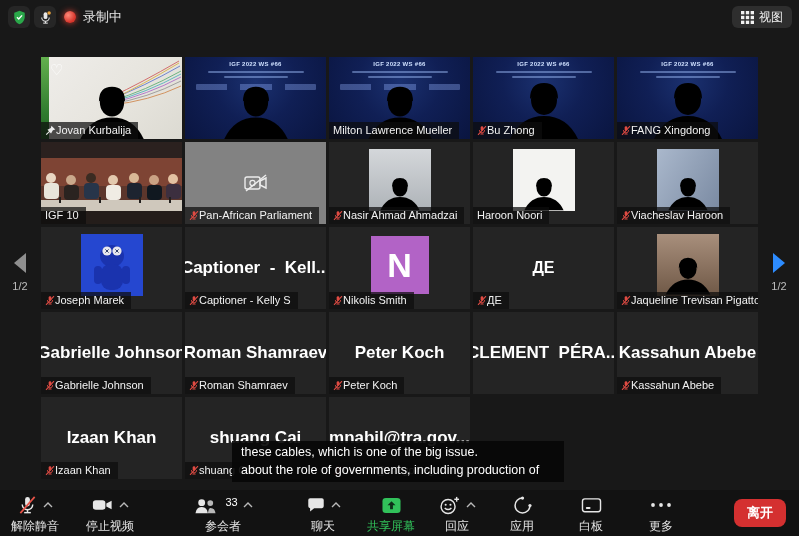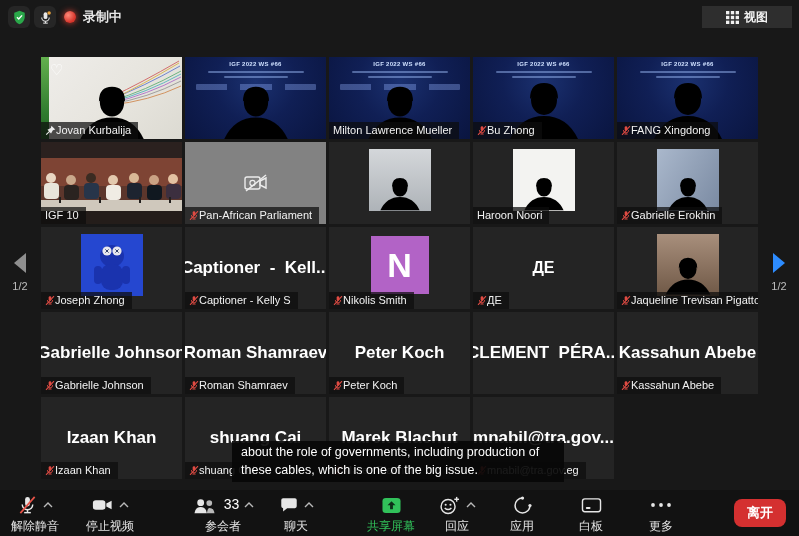--- a/index.html
+++ b/index.html
@@ -2,28 +2,28 @@
 <html><head>
 <meta charset="utf-8">
 <style>
   html,body{margin:0;padding:0;}
   body{width:799px;height:536px;background:#181818;overflow:hidden;position:relative;
        font-family:"Liberation Sans","DejaVu Sans",sans-serif;color:#fff;}
   svg{display:block;}
   .defs{position:absolute;width:0;height:0;overflow:hidden;}
 
   
-  .topbar{position:absolute;top:0;left:0;right:0;height:34px;font-weight:bold;}
+  .topbar{position:absolute;top:0;left:0;right:0;height:34px;}
   .chip{position:absolute;background:#262626;border-radius:6px;display:flex;align-items:center;justify-content:center;}
   .chip.shield{left:8px;top:6px;width:22px;height:22px;}
   .chip.mic{left:34px;top:6px;width:22px;height:22px;}
   .recwrap{position:absolute;left:64px;top:6px;height:22px;display:flex;align-items:center;gap:7px;}
   .recdot{width:12px;height:12px;border-radius:50%;background:radial-gradient(circle at 35% 35%,#ff8a7a,#d8352b 65%);box-shadow:0 0 6px rgba(232,66,52,.9);}
   .reclabel{font-size:13px;color:#e8e8e8;}
-  .viewbtn{position:absolute;right:7px;top:6px;height:22px;background:#2e2e2e;border-radius:0;display:flex;align-items:center;gap:5px;padding:0 24px;font-size:12px;color:#f0f0f0;}
+  .viewbtn{position:absolute;right:7px;top:6px;height:22px;background:#2e2e2e;border-radius:6px;display:flex;align-items:center;gap:5px;padding:0 9px;font-size:12px;color:#f0f0f0;}
 
   
   .grid{position:absolute;left:41px;top:57px;width:717px;height:421px;display:grid;
         grid-template-columns:repeat(5,141px);grid-auto-rows:82px;gap:3px;}
   .tile{position:relative;background:#242424;overflow:hidden;}
   .tile.active{box-shadow:inset 0 0 0 2px var(--active-border,#dce25f);}
   .vid{position:absolute;inset:0;}
   .plate{position:absolute;left:0;bottom:0;max-width:100%;display:flex;align-items:center;gap:0;
          background:rgba(12,12,12,.72);padding:2px 7px 3px 4px;font-size:11px;color:#f2f2f2;white-space:nowrap;overflow:hidden;z-index:5;}
   .bigname{position:absolute;inset:0;display:flex;align-items:center;justify-content:center;
@@ -63,21 +63,21 @@
   .pag .lbl{margin-top:6px;font-size:11px;color:#bdbdbd;}
   .pag svg{margin:0 auto;}
   .pag.left{left:0;top:252px;color:#8f8f8f;}
   .pag.right{right:0;top:252px;}
 
   
   .toolbar{position:absolute;left:0;bottom:0;width:799px;height:46px;background:#121212;z-index:60;}
   .titem{position:absolute;top:4px;width:70px;display:flex;flex-direction:column;align-items:center;cursor:pointer;}
   .ticon{height:22px;display:flex;align-items:center;gap:5px;}
   .tlabel{margin-top:2px;font-size:12px;color:#e3e3e3;white-space:nowrap;}
-  .badge{font-size:14px;color:#fff;margin-left:2px;align-self:flex-start;margin-top:2px;}
+  .badge{font-size:11px;color:#fff;margin-left:2px;align-self:flex-start;margin-top:2px;}
   .leave{position:absolute;right:13px;top:9px;height:28px;padding:0 13px;border:none;border-radius:8px;
          color:#fff;font-size:13px;font-weight:bold;font-family:inherit;cursor:pointer;}
 </style>
 </head>
 <body>
 
 <svg class="defs" aria-hidden="true">
   <symbol id="person" viewBox="0 0 100 60">
     <path class="p-body" d="M16 60 Q27 37 50 37 Q73 37 84 60 Z"></path>
     <ellipse class="p-head" cx="50" cy="21" rx="13" ry="15"></ellipse>
@@ -275,20 +275,26 @@
       <span>Pan-African Parliament</span>
     </div>
   </div>
 
   <div class="tile">
     <div class="photosq" style="background:linear-gradient(#d4d7da,#aeb3b8)">
       <svg class="sil" viewBox="0 0 100 60" style="--skin:#d7a87f;--shirt:#262f3d;--hair:#14100c">
           <use href="#person"></use>
         </svg>
     </div>
+    <div class="plate">
+      <svg width="10" height="11" viewBox="0 0 12 12">
+          <use href="#micoff"></use>
+        </svg>
+      <span>Nasir Ahmad Ahmadzai</span>
+    </div>
   </div>
 
   <div class="tile">
     <div class="photosq" style="background:#f3f3f1">
       <svg class="sil" viewBox="0 0 100 60" style="--skin:#d9b08a;--shirt:#0f1114;--hair:#0c0a08">
           <use href="#person"></use>
         </svg>
     </div>
     <div class="plate">
       <span>Haroon Noori</span>
@@ -298,21 +304,21 @@
   <div class="tile">
     <div class="photosq" style="background:linear-gradient(120deg,#aab8cc,#7a8aa2)">
       <svg class="sil" viewBox="0 0 100 60" style="--skin:#e2b397;--shirt:#2e3646;--hair:#cdbb96">
           <use href="#person"></use>
         </svg>
     </div>
     <div class="plate">
       <svg width="10" height="11" viewBox="0 0 12 12">
           <use href="#micoff"></use>
         </svg>
-      <span>Gabrielle Erokhin</span>
+      <span>Viacheslav Haroon</span>
     </div>
   </div>
 
   <div class="tile">
     <div class="photosq" style="background:#2547d0">
       <svg width="62" height="62" viewBox="0 0 62 62">
         <g fill="#1a33ae">
           <ellipse cx="31" cy="22" rx="12" ry="11"></ellipse>
           <rect x="20" y="30" width="22" height="26" rx="9"></rect>
           <rect x="13" y="32" width="8" height="18" rx="4"></rect>
@@ -321,21 +327,21 @@
         <circle cx="26" cy="17" r="4.6" fill="#e8e8ee"></circle>
         <circle cx="36" cy="17" r="4.6" fill="#e8e8ee"></circle>
         <path d="M24.4 15.4 l3.2 3.2 M27.6 15.4 l-3.2 3.2" stroke="#30406a" stroke-width="1"></path>
         <path d="M34.4 15.4 l3.2 3.2 M37.6 15.4 l-3.2 3.2" stroke="#30406a" stroke-width="1"></path>
       </svg>
     </div>
     <div class="plate">
       <svg width="10" height="11" viewBox="0 0 12 12">
           <use href="#micoff"></use>
         </svg>
-      <span>Joseph Zhong</span>
+      <span>Joseph Marek</span>
     </div>
   </div>
 
   <div class="tile">
     <div class="bigname">Captioner  -  Kell...</div>
     <div class="plate">
       <svg width="10" height="11" viewBox="0 0 12 12">
           <use href="#micoff"></use>
         </svg>
       <span>Captioner - Kelly S</span>
@@ -435,29 +441,20 @@
   <div class="tile">
     <div class="bigname">shuang Cai</div>
     <div class="plate">
       <svg width="10" height="11" viewBox="0 0 12 12">
           <use href="#micoff"></use>
         </svg>
       <span>shuang Cai</span>
     </div>
   </div>
 
-  <div class="tile">
-    <div class="bigname">Marek Blachut</div>
-    <div class="plate">
-      <svg width="10" height="11" viewBox="0 0 12 12">
-          <use href="#micoff"></use>
-        </svg>
-      <span>Marek Blachut</span>
-    </div>
-  </div>
 
   <div class="tile">
     <div class="bigname">mnabil@tra.gov...</div>
     <div class="plate">
       <svg width="10" height="11" viewBox="0 0 12 12">
           <use href="#micoff"></use>
         </svg>
       <span>mnabil@tra.gov.eg</span>
     </div>
   </div>
@@ -472,22 +469,22 @@
   <div class="lbl">1/2</div>
 </div>
 <div class="pag right" style="color: rgb(45, 140, 255);">
   <svg width="16" height="22" viewBox="0 0 16 22">
     <path d="M2 1 L14 11 L2 21 Z" fill="currentColor"></path>
   </svg>
   <div class="lbl">1/2</div>
 </div>
 
 <div class="caption">
+  <div>these cables, which is one of the big issue.</div>
   <div>about the role of governments, including production of</div>
-  <div>these cables, which is one of the big issue.</div>
 </div>
 
 <div class="toolbar">
 
   <div class="titem" style="left:0px">
     <div class="ticon">
       <svg width="21" height="22" viewBox="0 0 22 22">
         <rect x="8.5" y="2.5" width="5" height="10" rx="2.5" fill="#e6e6e6"></rect>
         <path d="M5.5 10.5 a5.5 5.5 0 0 0 11 0" stroke="#e6e6e6" stroke-width="1.5" fill="none"></path>
         <line x1="11" y1="16" x2="11" y2="18.8" stroke="#e6e6e6" stroke-width="1.5"></line>
@@ -523,21 +520,21 @@
         <path d="M15.5 19 Q16.4 13.5 18 13.5 Q22.6 13.5 23.5 19 Z" fill="#b9b9b9"></path>
       </svg>
       <span class="badge">33</span>
       <svg width="10" height="6" viewBox="0 0 10 6">
         <path d="M1 5 L5 1 L9 5" stroke="#b9b9b9" stroke-width="1.4" fill="none"></path>
       </svg>
     </div>
     <div class="tlabel">参会者</div>
   </div>
 
-  <div class="titem" style="left:261px">
+  <div class="titem" style="left:288px">
     <div class="ticon">
       <svg width="20" height="20" viewBox="0 0 22 22">
         <path d="M2.5 5.5 Q2.5 3.5 4.5 3.5 H17.5 Q19.5 3.5 19.5 5.5 V12.5 Q19.5 14.5 17.5 14.5 H9 L4.5 18.2 V14.5 Q2.5 14.5 2.5 12.5 Z" fill="#e6e6e6"></path>
       </svg>
       <svg width="10" height="6" viewBox="0 0 10 6">
         <path d="M1 5 L5 1 L9 5" stroke="#b9b9b9" stroke-width="1.4" fill="none"></path>
       </svg>
     </div>
     <div class="tlabel">聊天</div>
   </div>

